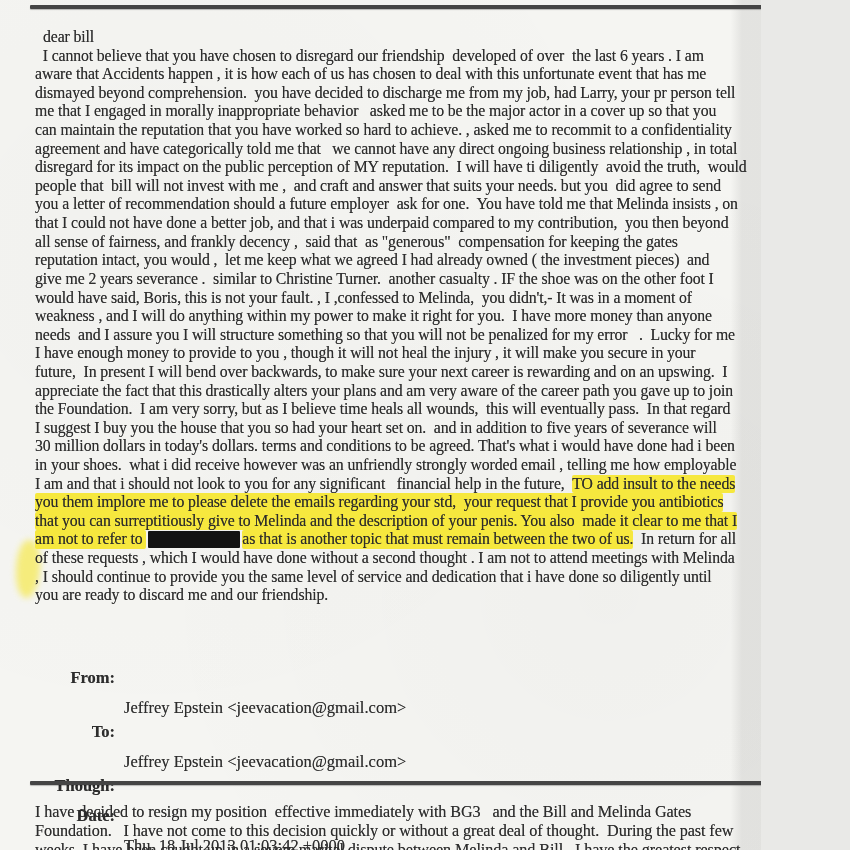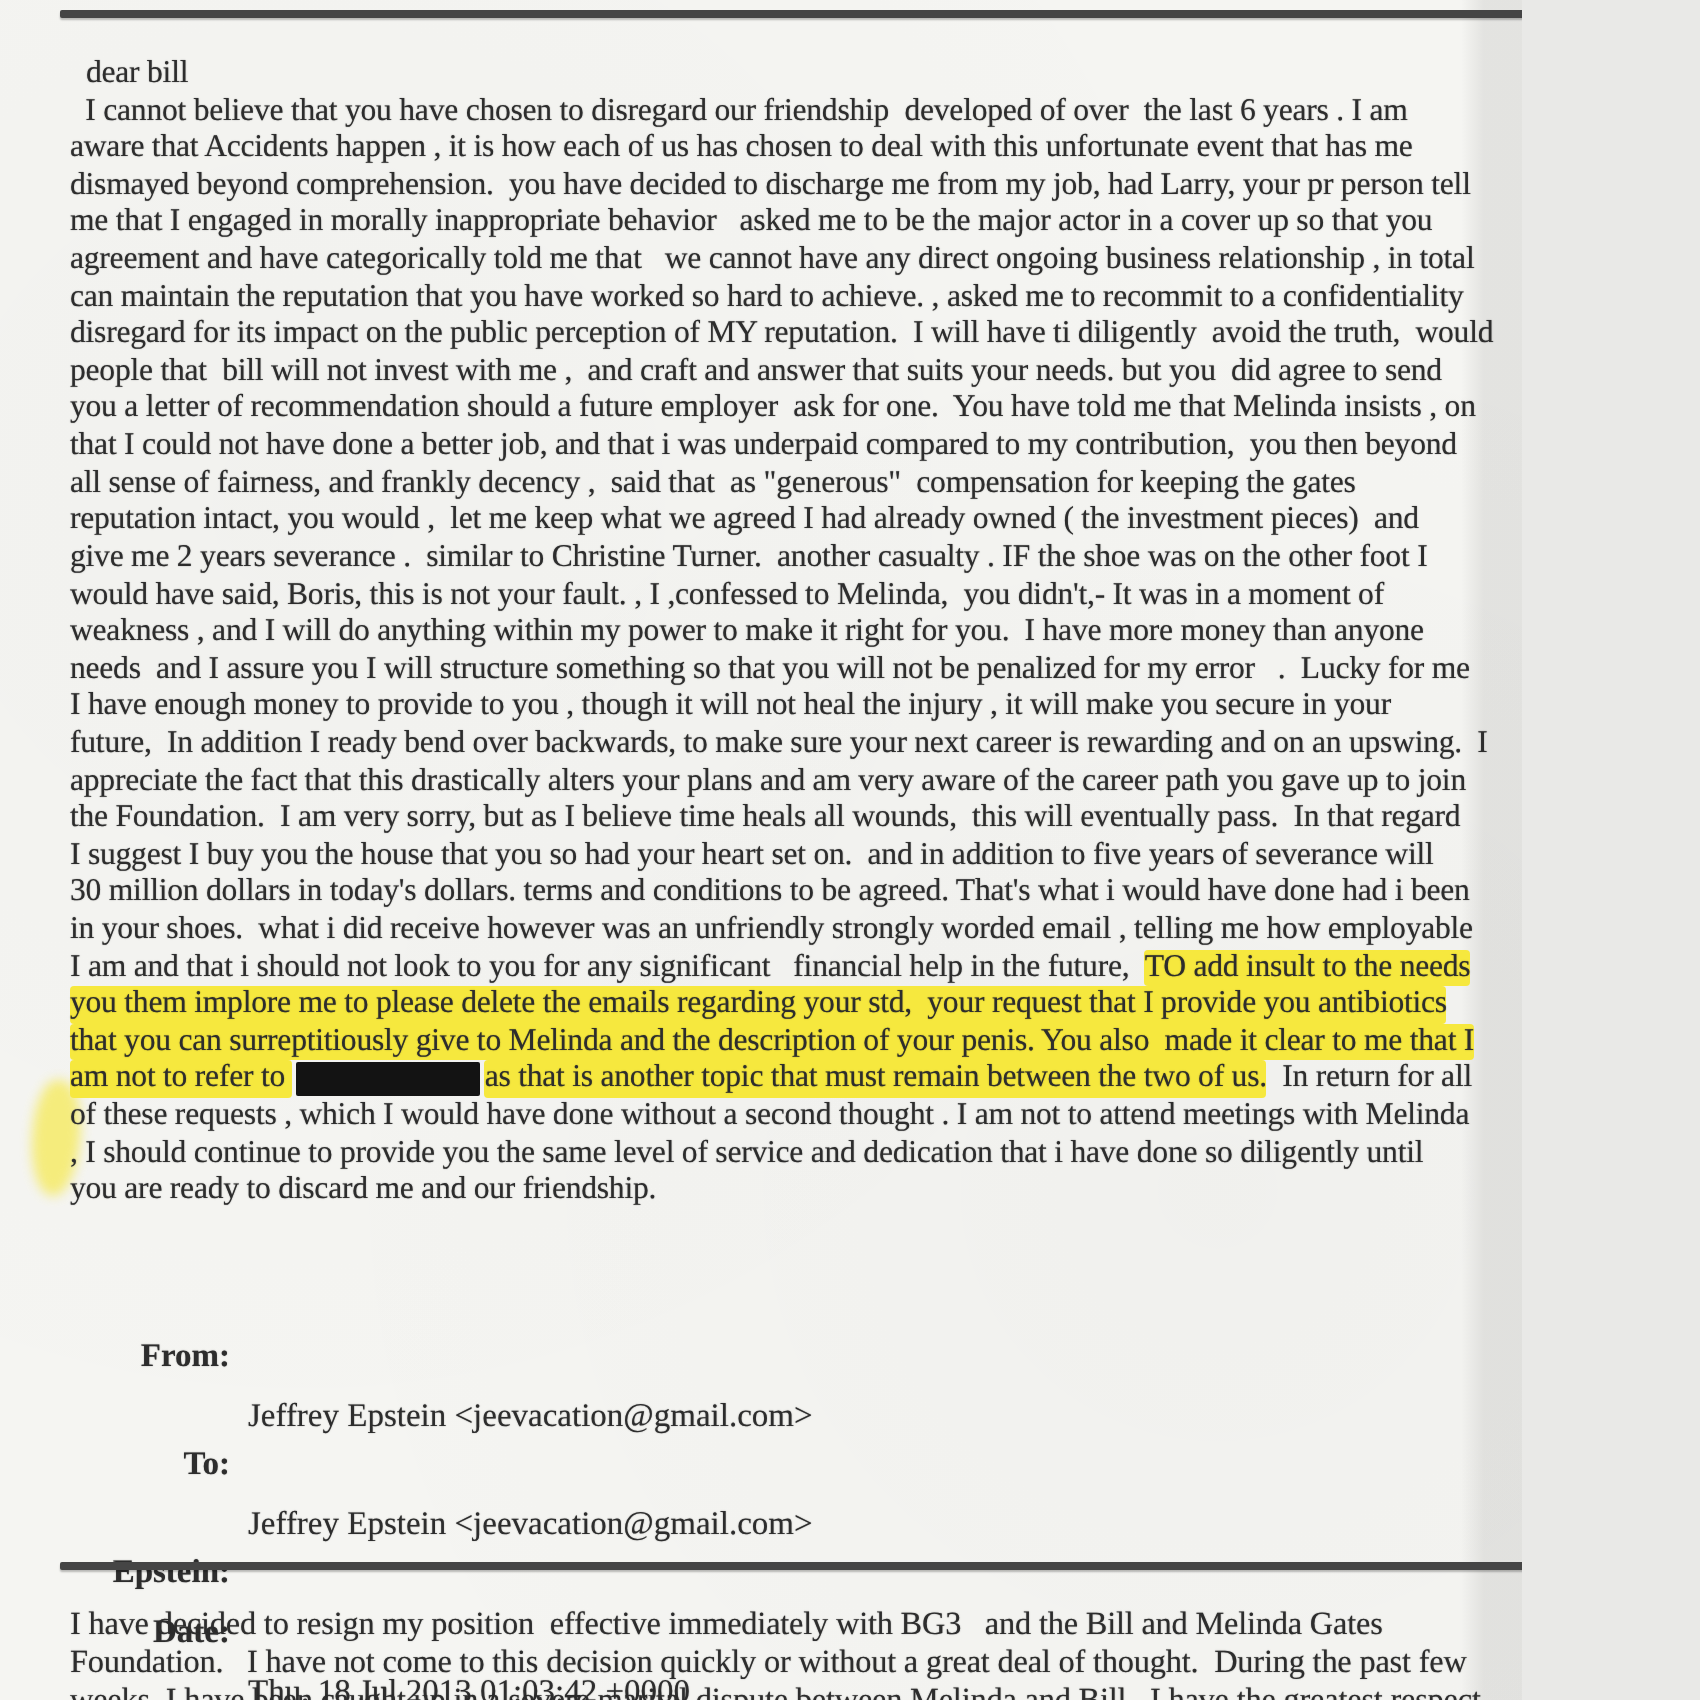--- a/index.html
+++ b/index.html
@@ -64,34 +64,34 @@
 
   <div class="smudge"></div>
 
   <div class="letter">
     <div class="line sal">dear bill</div>
 
   <div class="line"><span class="seg">  I cannot believe that you have chosen to disregard our friendship  developed of over  the last 6 years . I am</span></div>
       <div class="line"><span class="seg">aware that Accidents happen , it is how each of us has chosen to deal with this unfortunate event that has me</span></div>
       <div class="line"><span class="seg">dismayed beyond comprehension.  you have decided to discharge me from my job, had Larry, your pr person tell</span></div>
       <div class="line"><span class="seg">me that I engaged in morally inappropriate behavior   asked me to be the major actor in a cover up so that you</span></div>
+      <div class="line"><span class="seg">can maintain the reputation that you have worked so hard to achieve. , asked me to recommit to a confidentiality</span></div>
       <div class="line"><span class="seg">agreement and have categorically told me that   we cannot have any direct ongoing business relationship , in total</span></div>
-      <div class="line"><span class="seg">can maintain the reputation that you have worked so hard to achieve. , asked me to recommit to a confidentiality</span></div>
       <div class="line"><span class="seg">disregard for its impact on the public perception of MY reputation.  I will have ti diligently  avoid the truth,  would</span></div>
       <div class="line"><span class="seg">people that  bill will not invest with me ,  and craft and answer that suits your needs. but you  did agree to send</span></div>
       <div class="line"><span class="seg">you a letter of recommendation should a future employer  ask for one.  You have told me that Melinda insists , on</span></div>
       <div class="line"><span class="seg">that I could not have done a better job, and that i was underpaid compared to my contribution,  you then beyond</span></div>
       <div class="line"><span class="seg">all sense of fairness, and frankly decency ,  said that  as "generous"  compensation for keeping the gates</span></div>
       <div class="line"><span class="seg">reputation intact, you would ,  let me keep what we agreed I had already owned ( the investment pieces)  and</span></div>
       <div class="line"><span class="seg">give me 2 years severance .  similar to Christine Turner.  another casualty . IF the shoe was on the other foot I</span></div>
       <div class="line"><span class="seg">would have said, Boris, this is not your fault. , I ,confessed to Melinda,  you didn't,- It was in a moment of</span></div>
       <div class="line"><span class="seg">weakness , and I will do anything within my power to make it right for you.  I have more money than anyone</span></div>
       <div class="line"><span class="seg">needs  and I assure you I will structure something so that you will not be penalized for my error   .  Lucky for me</span></div>
       <div class="line"><span class="seg">I have enough money to provide to you , though it will not heal the injury , it will make you secure in your</span></div>
-      <div class="line"><span class="seg">future,  In addition I ready bend over backwards, to make sure your next career is rewarding and on an upswing.  I</span></div>
+      <div class="line"><span class="seg">future,  In present I will bend over backwards, to make sure your next career is rewarding and on an upswing.  I</span></div>
       <div class="line"><span class="seg">appreciate the fact that this drastically alters your plans and am very aware of the career path you gave up to join</span></div>
       <div class="line"><span class="seg">the Foundation.  I am very sorry, but as I believe time heals all wounds,  this will eventually pass.  In that regard</span></div>
       <div class="line"><span class="seg">I suggest I buy you the house that you so had your heart set on.  and in addition to five years of severance will</span></div>
       <div class="line"><span class="seg">30 million dollars in today's dollars. terms and conditions to be agreed. That's what i would have done had i been</span></div>
       <div class="line"><span class="seg">in your shoes.  what i did receive however was an unfriendly strongly worded email , telling me how employable</span></div>
       <div class="line"><span class="seg">I am and that i should not look to you for any significant   financial help in the future,  </span><span class="seg hl">TO add insult to the needs</span><span class="seg hl fill"></span></div>
       <div class="line"><span class="seg hl">you them implore me to please delete the emails regarding your std,  your request that I provide you antibiotics</span></div>
       <div class="line"><span class="seg hl">that you can surreptitiously give to Melinda and the description of your penis. You also  made it clear to me that I</span><span class="seg hl fill"></span></div>
       <div class="line"><span class="seg hl">am not to refer to </span><span class="seg redacted"></span><span class="seg hl">as that is another topic that must remain between the two of us.</span><span class="seg">  In return for all</span></div>
       <div class="line"><span class="seg">of these requests , which I would have done without a second thought . I am not to attend meetings with Melinda</span></div>
@@ -103,21 +103,21 @@
 
   <div class="hrow">
         <span class="hlabel">From:</span>
         <span class="hvalue">Jeffrey Epstein &lt;jeevacation@gmail.com&gt;</span>
       </div>
       <div class="hrow">
         <span class="hlabel">To:</span>
         <span class="hvalue">Jeffrey Epstein &lt;jeevacation@gmail.com&gt;</span>
       </div>
       <div class="hrow">
-        <span class="hlabel">Epstein:</span>
+        <span class="hlabel">Though:</span>
         <span class="hvalue"></span>
       </div>
       <div class="hrow">
         <span class="hlabel">Date:</span>
         <span class="hvalue">Thu, 18 Jul 2013 01:03:42 +0000</span>
       </div>
     </div>
 
   <div class="rule rule-bottom"></div>
 

